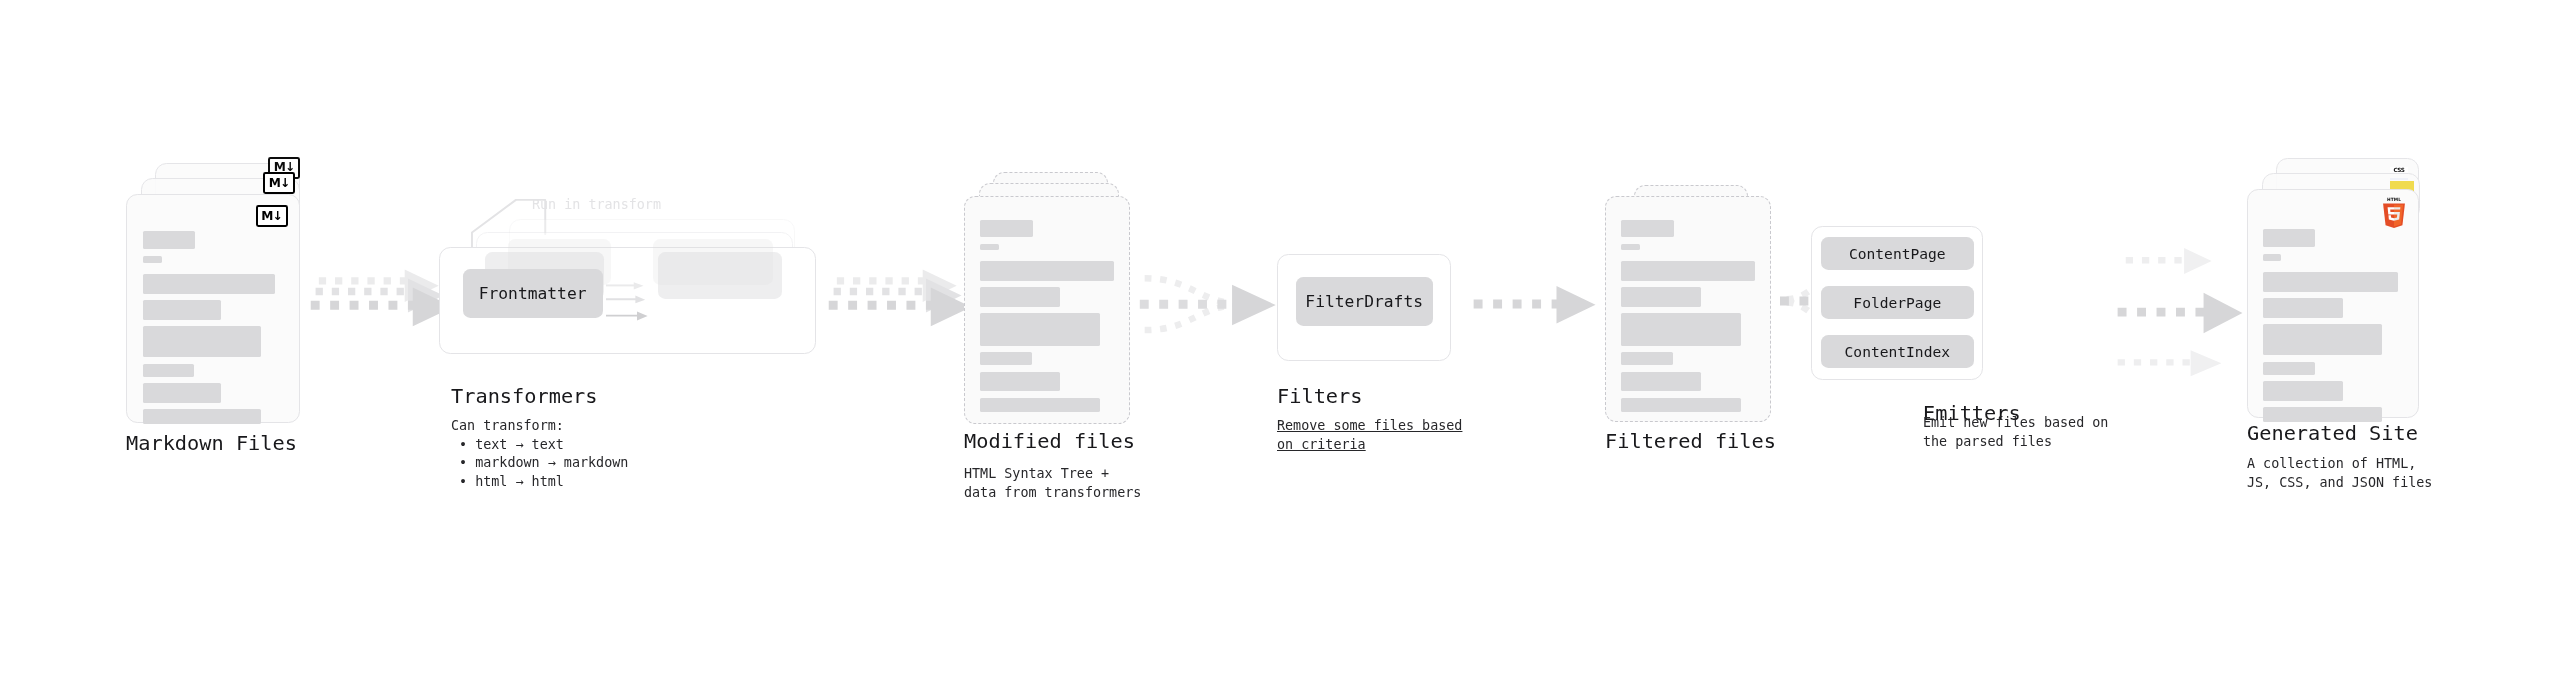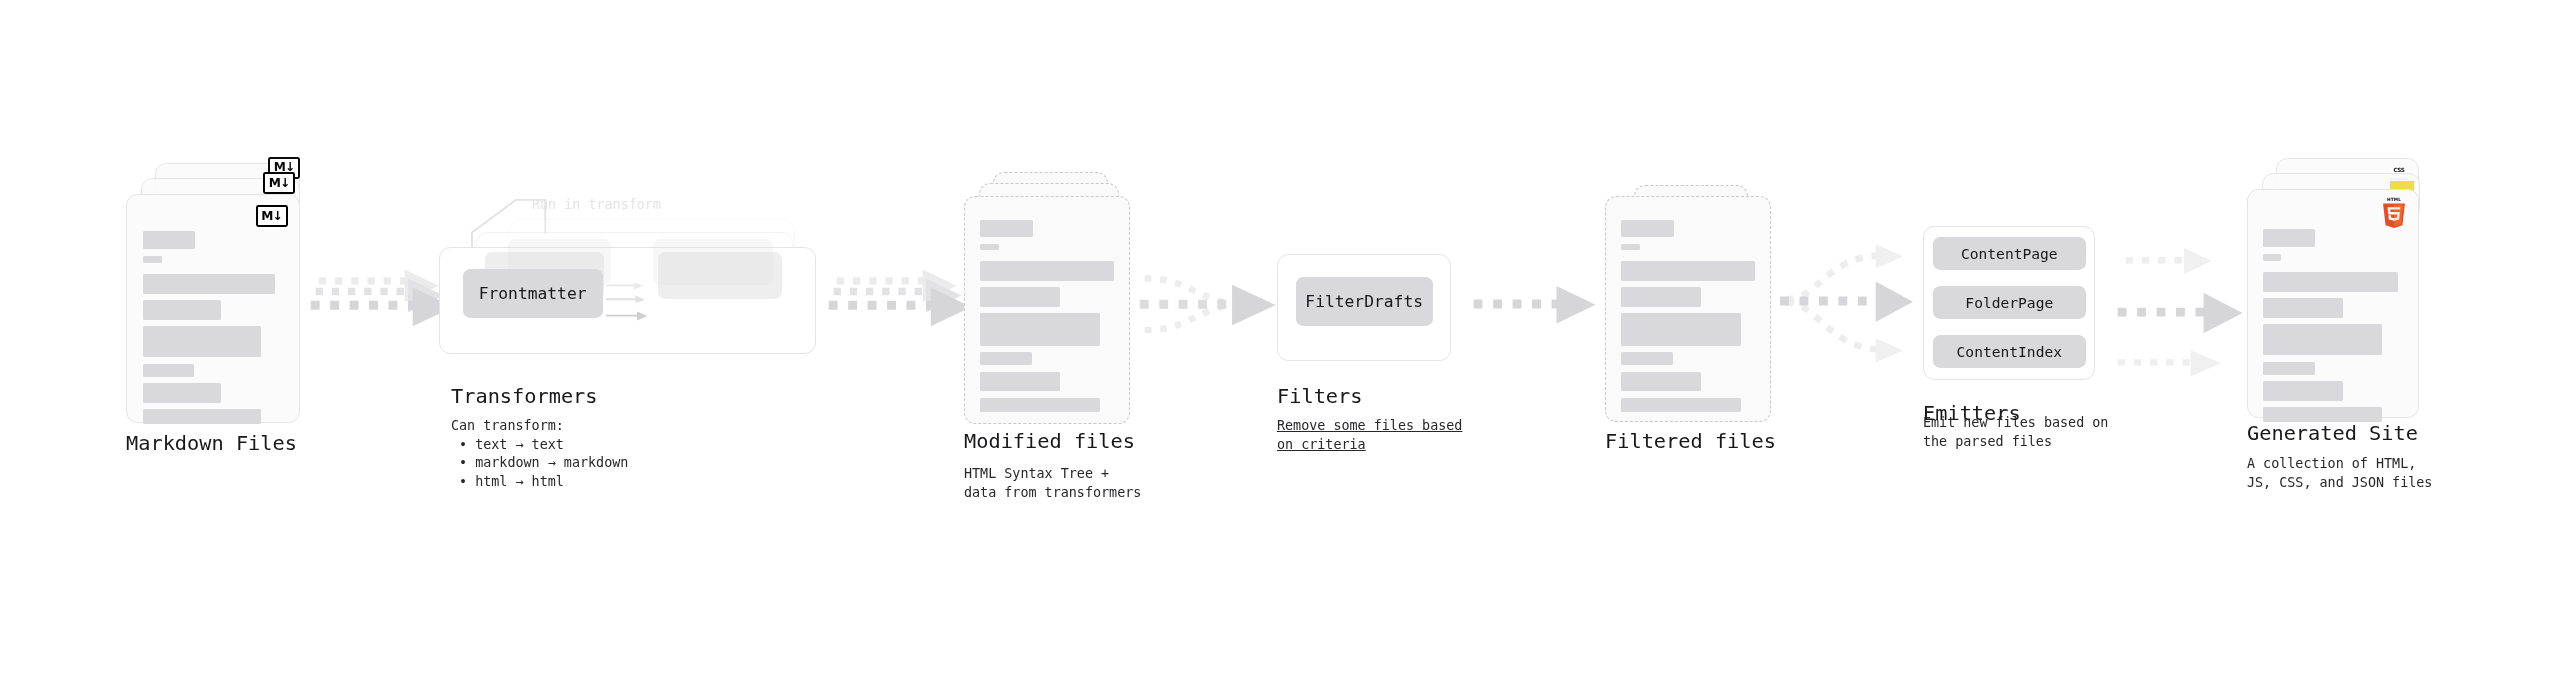--- a/index.html
+++ b/index.html
@@ -238,21 +238,21 @@
       <path d="M8 82 C46 82, 58 136, 122 140"></path>
     </g>
     <polygon points="118,10 152,25 118,40" fill="#f0f0f1"></polygon>
     <polygon points="118,126 152,141 118,156" fill="#f0f0f1"></polygon>
     <g fill="none" stroke="#d6d6d8" stroke-width="11" stroke-dasharray="11 13">
       <path d="M0 80 H122"></path>
     </g>
     <polygon points="118,56 164,81 118,106" fill="#d6d6d8"></polygon>
   </svg>
 
-  <div class="node" style="left:1923px;top:226px;width:172px;height:134px;">
+  <div class="node" style="left:1811px;top:226px;width:172px;height:134px;">
     <div class="groupbox" style="left:0;top:0;width:172px;height:154px;"></div>
     <div class="pill" style="left:9.8px;top:11.4px;width:153px;height:32.5px;font-size:14.6px;">
       <span>ContentPage</span>
     </div>
     <div class="pill" style="left:9.8px;top:60px;width:153px;height:32.5px;font-size:14.6px;">
       <span>FolderPage</span>
     </div>
     <div class="pill" style="left:9.8px;top:109px;width:153px;height:32.5px;font-size:14.6px;">
       <span>ContentIndex</span>
     </div>

